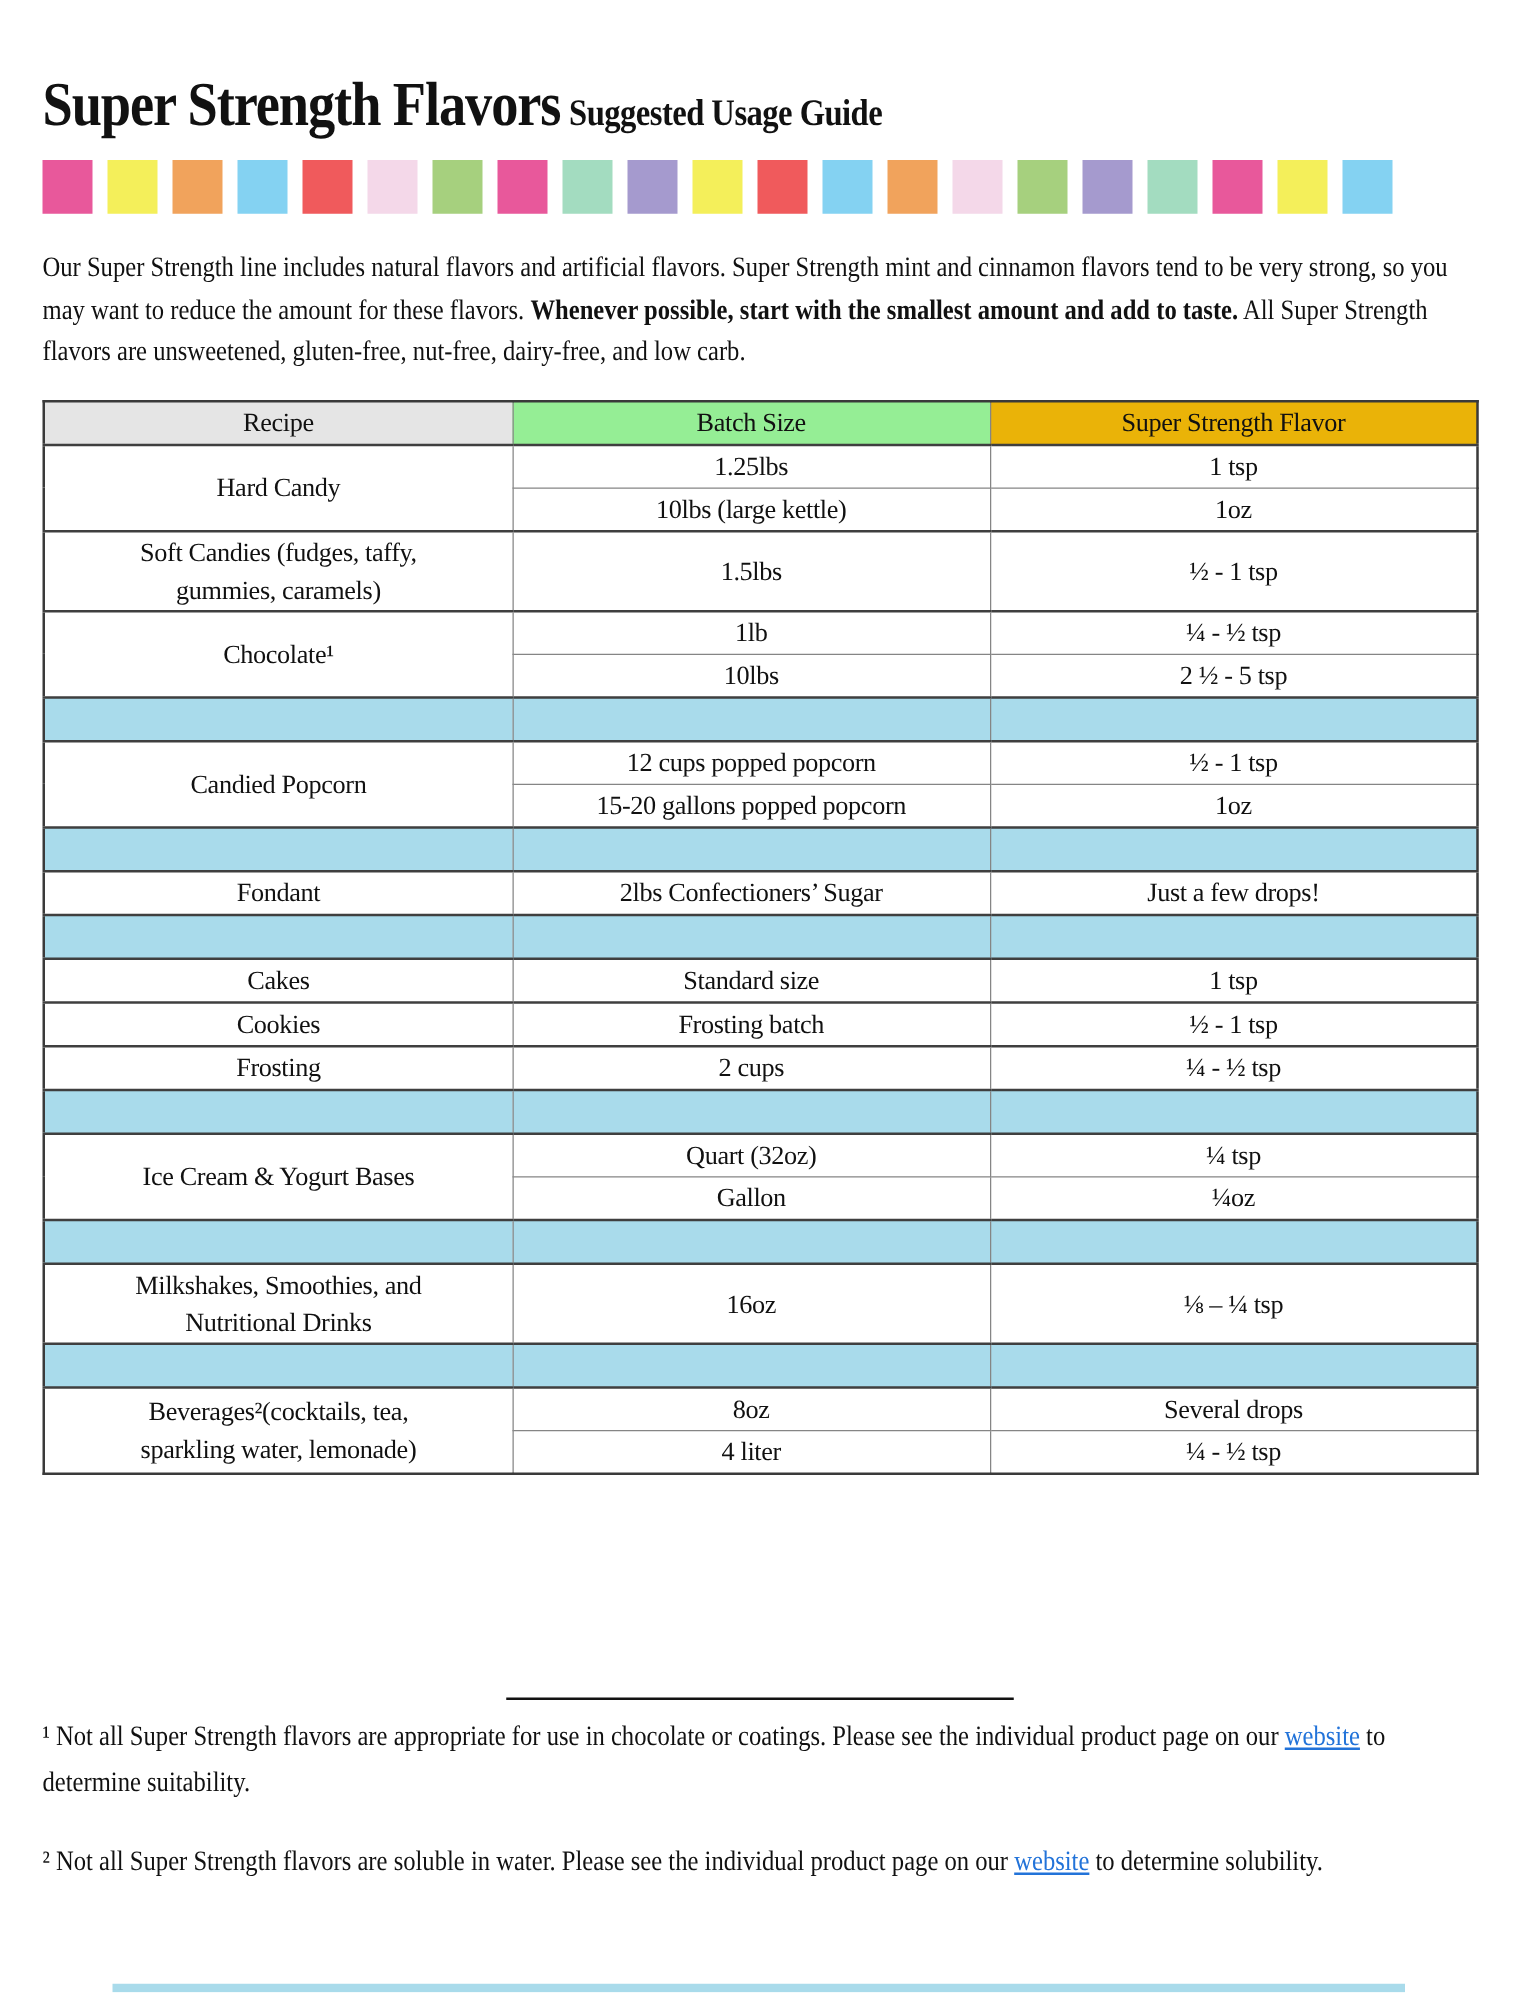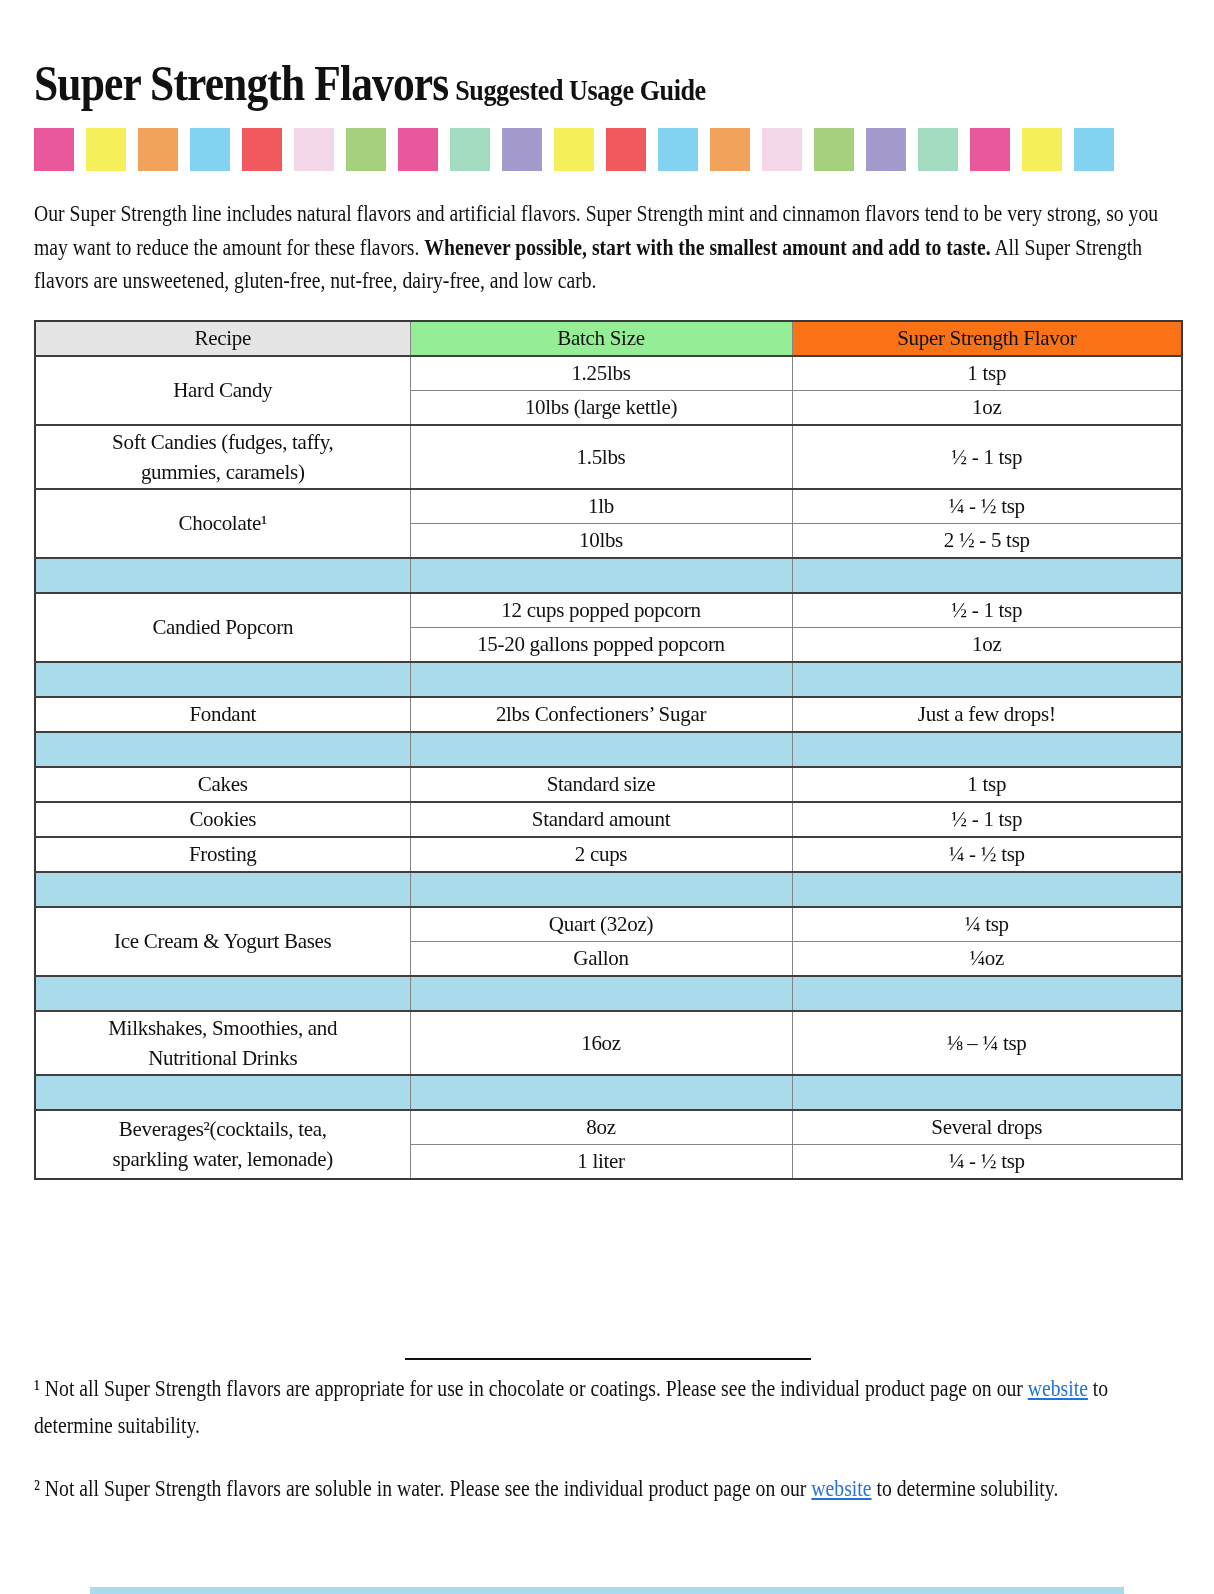--- a/index.html
+++ b/index.html
@@ -97,21 +97,21 @@
     <table class="usage">
       <colgroup>
         <col style="width:375px">
         <col style="width:382px">
         <col style="width:390px">
       </colgroup>
       <thead>
         <tr>
           <th style="background: #e5e5e5;">Recipe</th>
           <th style="background: rgb(149, 238, 149);">Batch Size</th>
-          <th style="background: #f97316;">Super Strength Flavor</th>
+          <th style="background: #eab308;">Super Strength Flavor</th>
         </tr>
       </thead>
       <tbody>
           <tr class="group-start">
             <td rowspan="2" class="recipe">Hard Candy</td>
             <td>1.25lbs</td>
             <td>1 tsp</td>
           </tr>
           <tr>
             <td>10lbs (large kettle)</td>
@@ -161,21 +161,21 @@
             <td style="background: rgb(169, 219, 235);"></td>
             <td style="background: rgb(169, 219, 235);"></td>
           </tr>
           <tr class="group-start">
             <td class="recipe">Cakes</td>
             <td>Standard size</td>
             <td>1 tsp</td>
           </tr>
           <tr class="group-start">
             <td class="recipe">Cookies</td>
-            <td>Standard amount</td>
+            <td>Frosting batch</td>
             <td>½ - 1 tsp</td>
           </tr>
           <tr class="group-start">
             <td class="recipe">Frosting</td>
             <td>2 cups</td>
             <td>¼ - ½ tsp</td>
           </tr>
           <tr class="group-start sep">
             <td style="background: rgb(169, 219, 235);"></td>
             <td style="background: rgb(169, 219, 235);"></td>
@@ -206,21 +206,21 @@
             <td style="background: rgb(169, 219, 235);"></td>
             <td style="background: rgb(169, 219, 235);"></td>
           </tr>
           <tr class="group-start">
             <td rowspan="2" class="recipe">Beverages²(cocktails, tea,
 sparkling water, lemonade)</td>
             <td>8oz</td>
             <td>Several drops</td>
           </tr>
           <tr>
-            <td>1 liter</td>
+            <td>4 liter</td>
             <td>¼ - ½ tsp</td>
           </tr>
         </tbody>
     </table>
 
     <hr class="fnrule">
 
     <div class="footnote"><span>¹ Not all Super Strength flavors are appropriate for use in chocolate or coatings. Please see the individual product page on our </span><a class="link" href="#" style="color: rgb(34, 115, 217);">website</a><span> to determine suitability.</span></div>
 
     <div class="footnote"><span>² Not all Super Strength flavors are soluble in water. Please see the individual product page on our </span><a class="link" href="#" style="color: rgb(34, 115, 217);">website</a><span> to determine solubility.</span></div>

